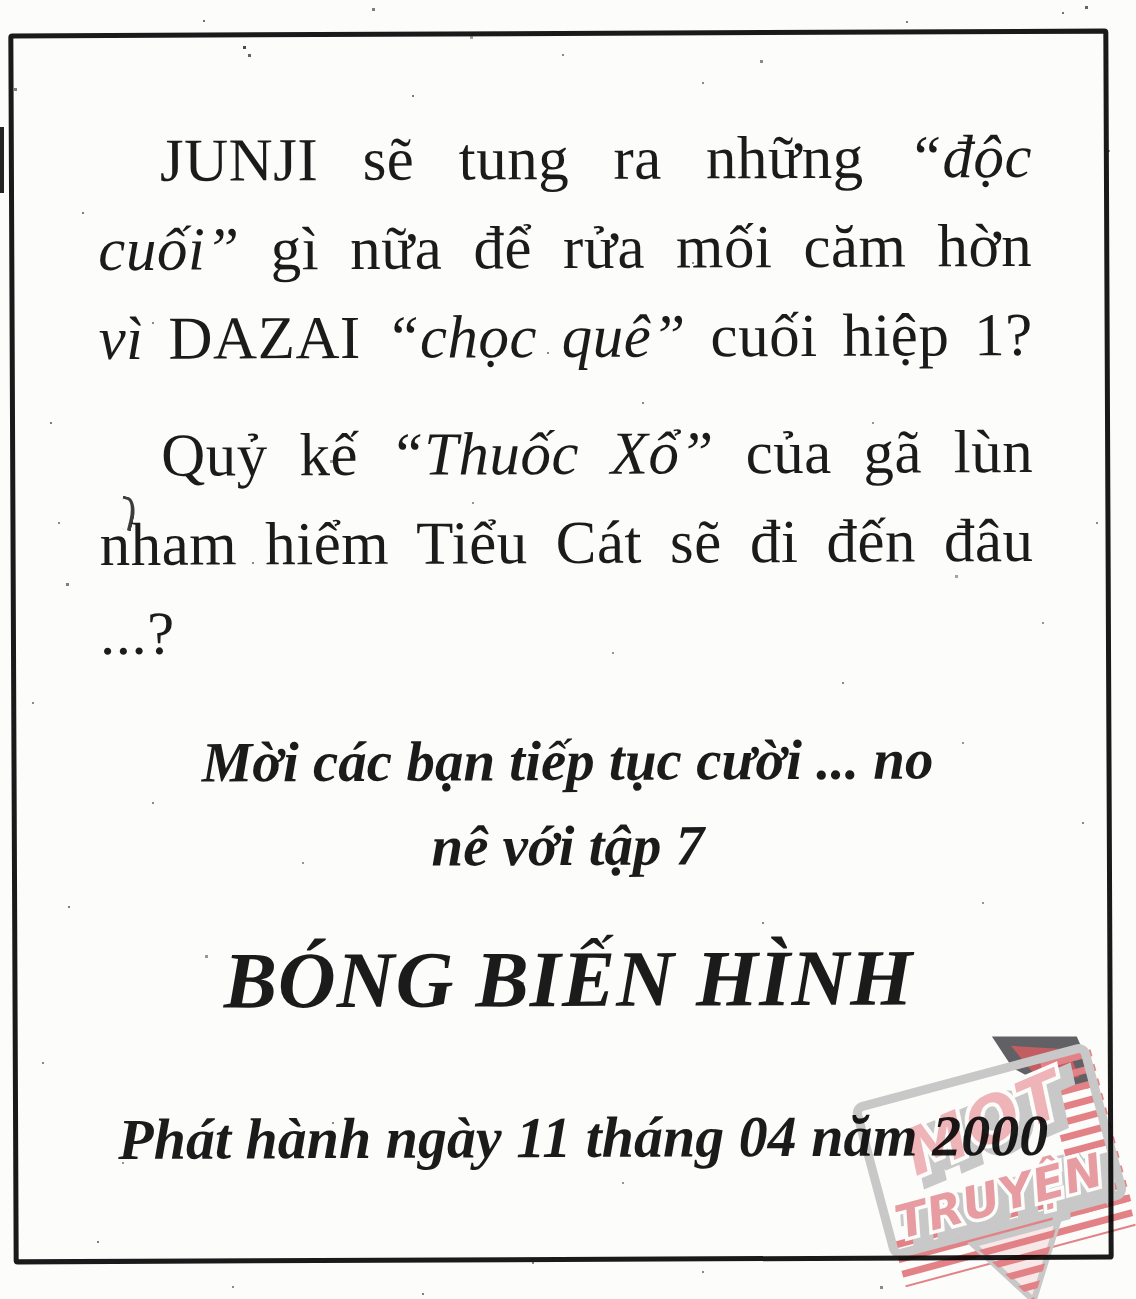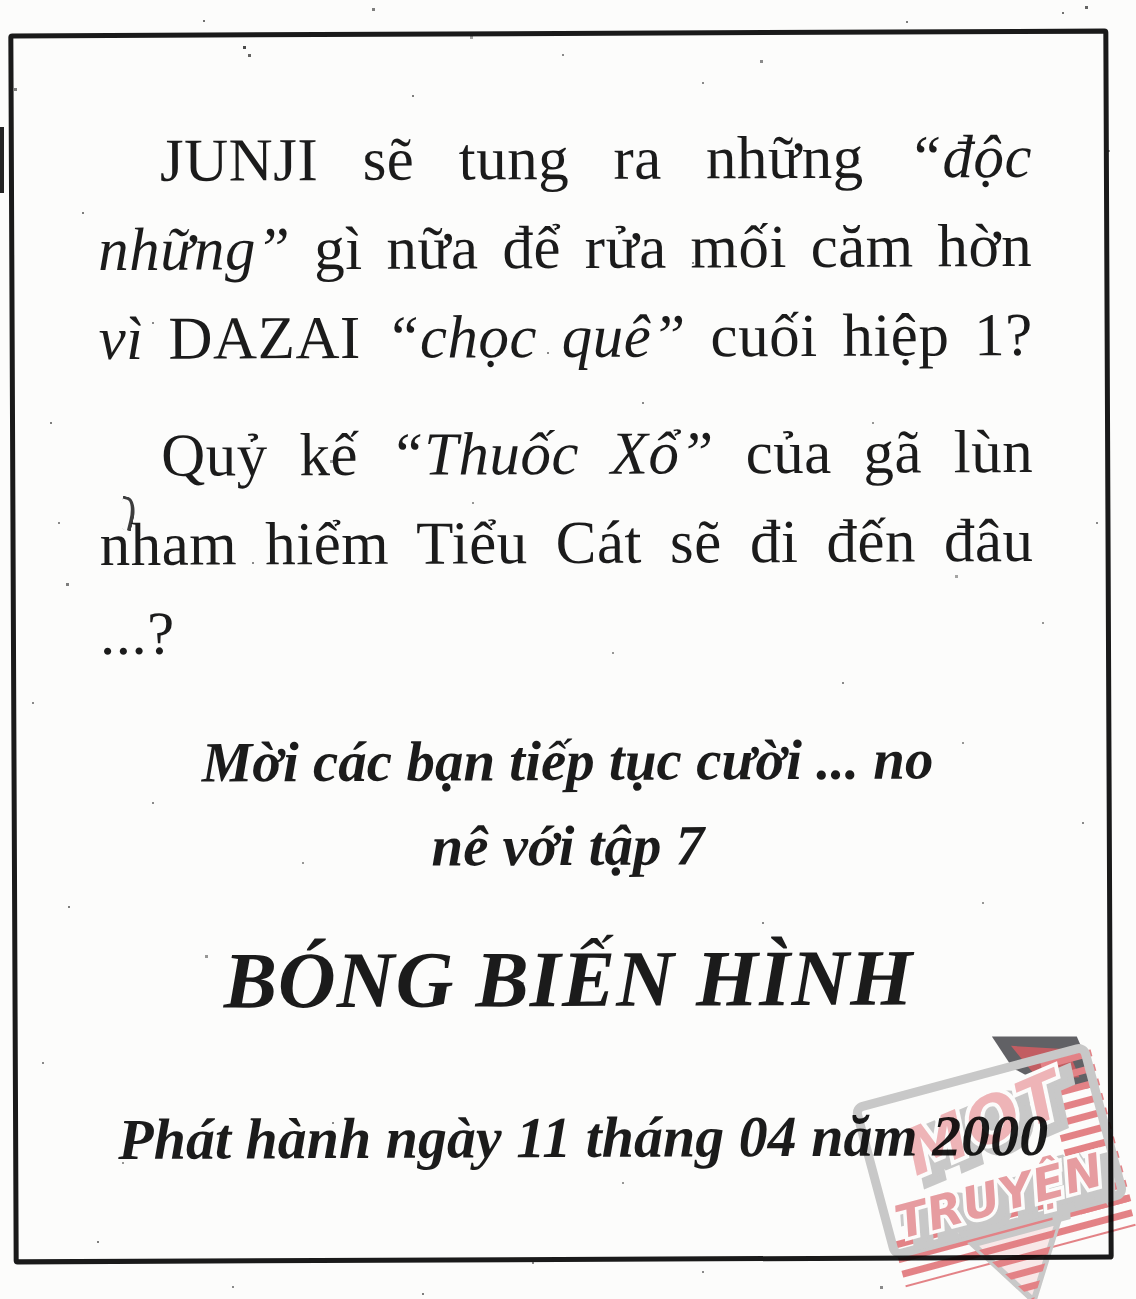--- a/index.html
+++ b/index.html
@@ -83,21 +83,21 @@
   }
 </style>
 </head>
 <body>
 
 <div class="frame">
   <div class="content">
 
     <div class="body-par p1">
         <div class="line indent"><span>JUNJI sẽ tung ra những </span><span class="it">“độc</span></div>
-        <div class="line"><span class="it">những”</span><span> gì nữa để rửa mối căm hờn</span></div>
+        <div class="line"><span class="it">cuối”</span><span> gì nữa để rửa mối căm hờn</span></div>
         <div class="line"><span class="it">vì</span><span> DAZAI </span><span class="it">“chọc quê”</span><span> cuối hiệp 1?</span></div>
       </div>
 
     <div class="body-par p2">
         <div class="line indent"><span>Quỷ kế </span><span class="it">“Thuốc Xổ”</span><span> của gã lùn</span></div>
         <div class="line"><span>nham hiểm Tiểu Cát sẽ đi đến đâu</span></div>
         <div class="line short"><span>...?</span></div>
       </div>
 
     <div class="invitation">

